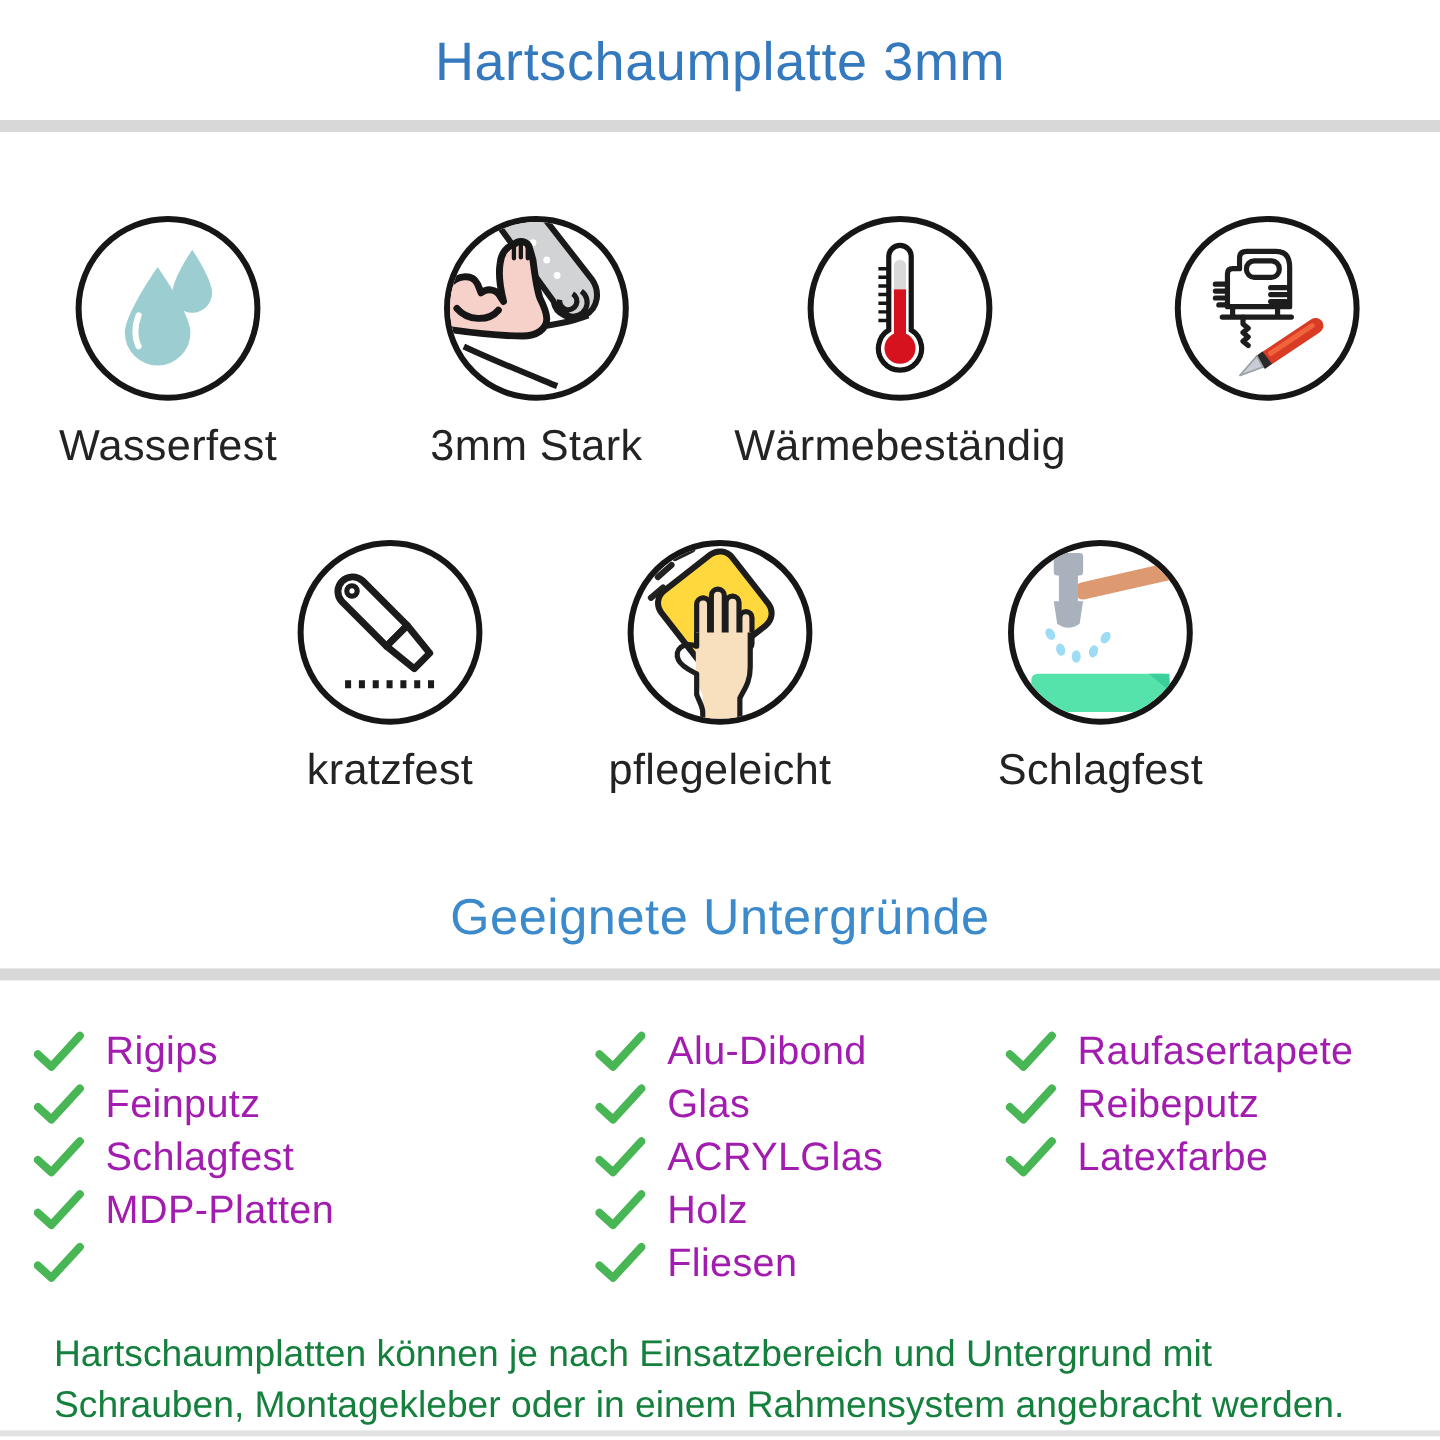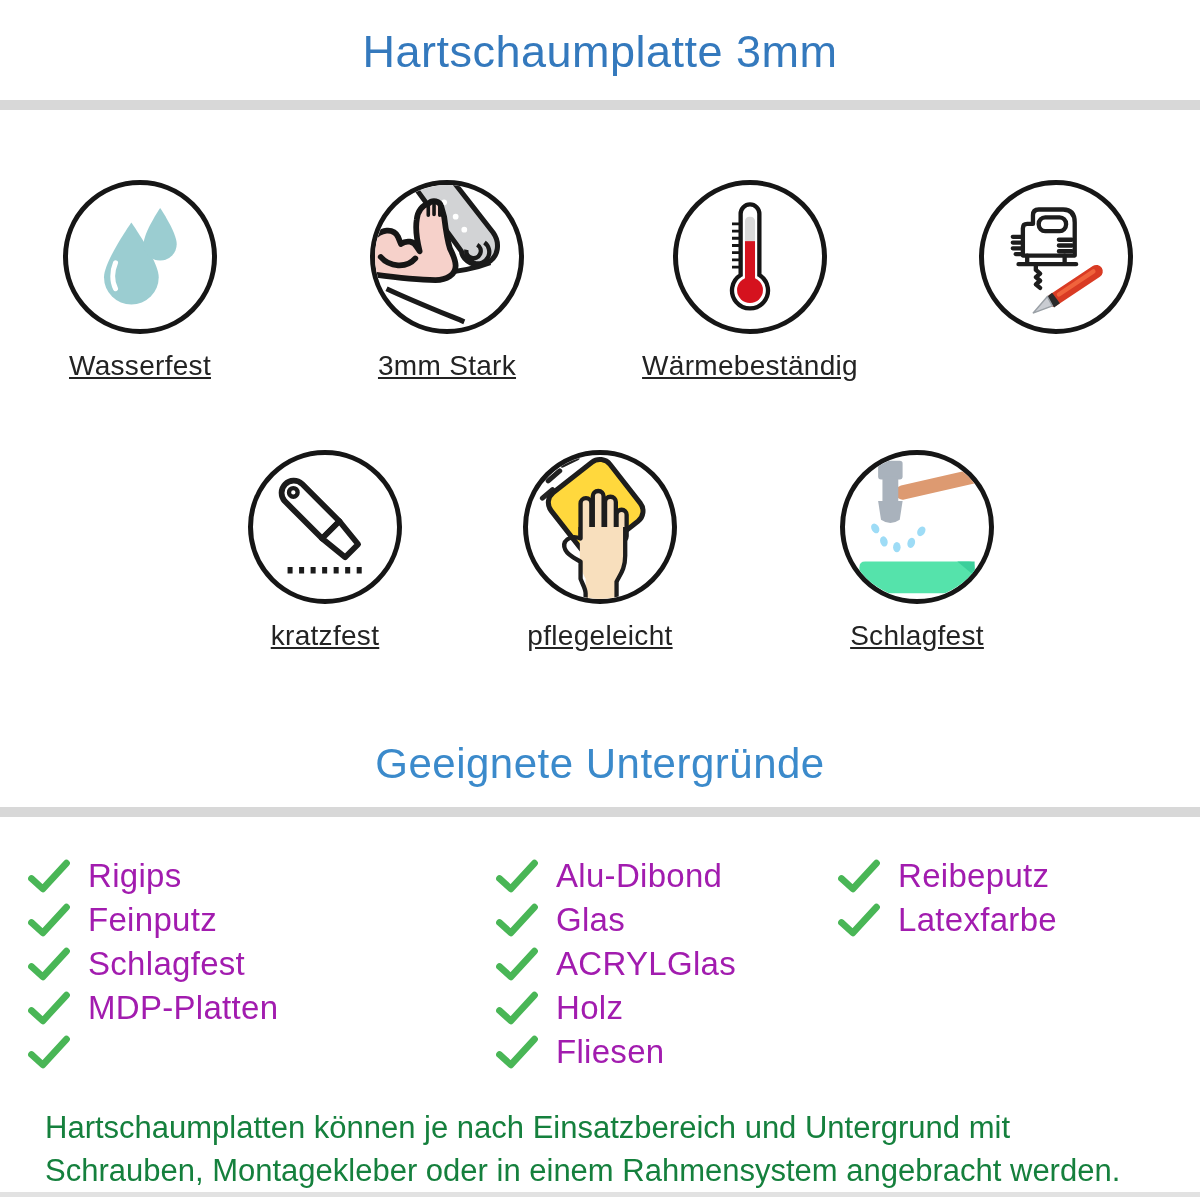--- a/index.html
+++ b/index.html
@@ -22,21 +22,21 @@
   #divider-2{top:807px;height:10px;}
   #divider-3{top:1192px;height:5px;background:#e2e2e2;}
   
   .feature{width:280px;text-align:center;}
   .feature .circle{
     width:154px;height:154px;border:5px solid #161616;border-radius:50%;
     margin:0 auto;box-sizing:border-box;background:#fff;overflow:hidden;
   }
   .feature .circle svg{width:100%;height:100%;display:block;}
   .feature-label{
-    margin-top:16px;font-size:28px;color:#232323;letter-spacing:0.3px;text-decoration:underline;
+    margin-top:16px;font-size:36px;color:#232323;letter-spacing:0.3px;
   }
   
   .sub-col{top:854px;}
   #sub-col-1{left:28px;}
   #sub-col-2{left:496px;}
   #sub-col-3{left:838px;}
   .sub-item{display:flex;align-items:center;height:44px;}
   .sub-item svg{width:42px;height:34px;margin-right:18px;flex:none;}
   .sub-item .txt{font-size:33px;color:#a21caf;letter-spacing:0.3px;white-space:nowrap;}
   
@@ -234,20 +234,26 @@
       </svg>
     <span class="txt">Fliesen</span>
   </div>
 </div>
 
 <div class="abs sub-col" id="sub-col-3">
   <div class="sub-item">
     <svg viewBox="0 0 40 33">
         <path d="M3 19 L14 29 L37 4" fill="none" stroke="#49b656" stroke-width="6.5" stroke-linecap="round" stroke-linejoin="round"></path>
       </svg>
+    <span class="txt">Raufasertapete</span>
+  </div>
+  <div class="sub-item">
+    <svg viewBox="0 0 40 33">
+        <path d="M3 19 L14 29 L37 4" fill="none" stroke="#49b656" stroke-width="6.5" stroke-linecap="round" stroke-linejoin="round"></path>
+      </svg>
     <span class="txt">Reibeputz</span>
   </div>
   <div class="sub-item">
     <svg viewBox="0 0 40 33">
         <path d="M3 19 L14 29 L37 4" fill="none" stroke="#49b656" stroke-width="6.5" stroke-linecap="round" stroke-linejoin="round"></path>
       </svg>
     <span class="txt">Latexfarbe</span>
   </div>
 </div>
 

